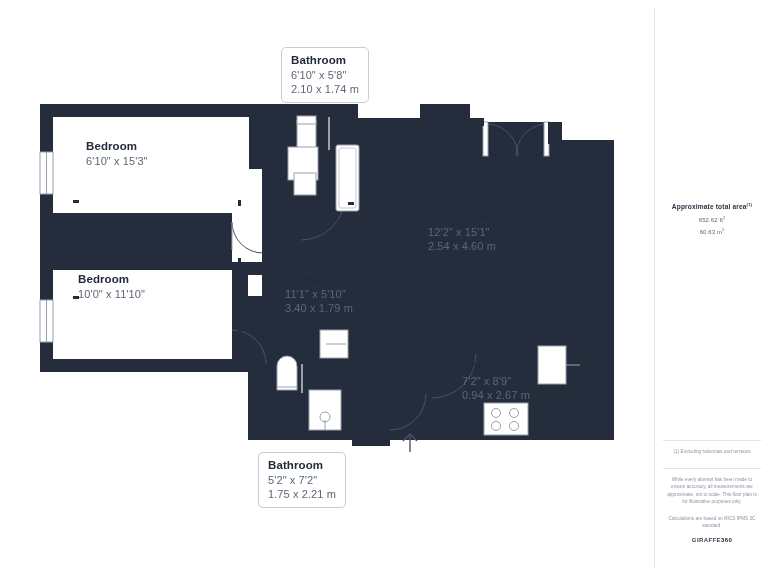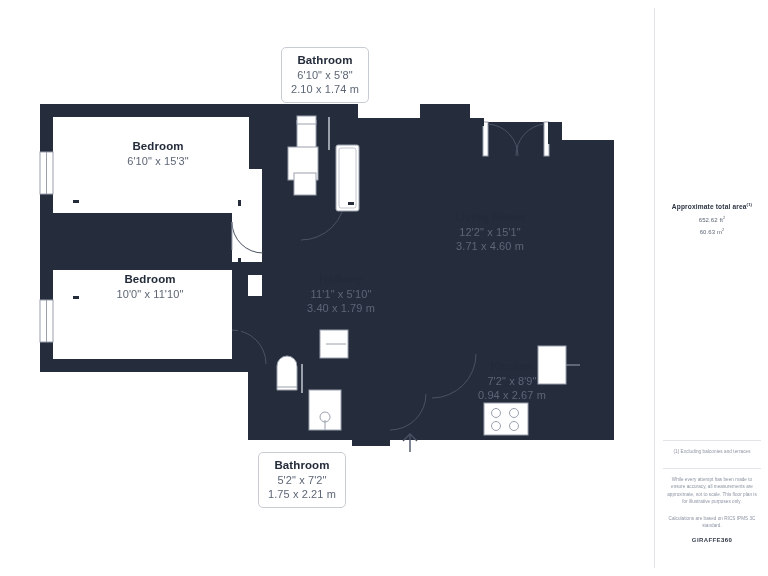--- a/index.html
+++ b/index.html
@@ -56,21 +56,21 @@
     position:absolute;left:0;top:529px;width:114px;text-align:center;
     font-size:6px;font-weight:bold;color:#3a4252;letter-spacing:.4px;
   }
   .brand .b-360{color:#1b2230;}
 
   
   #fp-canvas{position:absolute;left:0;top:0;width:654px;height:576px;}
 
   
   .room-label{
-    position:absolute;text-align:center;white-space:nowrap;
+    position:absolute;white-space:nowrap;
     color:#2b3342;line-height:1.28;
   }
   .room-label .rl-name{font-size:11.5px;font-weight:bold;letter-spacing:.1px;color:#232b3a;}
   .room-label .rl-imp{font-size:11px;color:#5a6personally;}
   .room-label .rl-imp,.room-label .rl-met{font-size:11px;color:#5d6676;letter-spacing:.1px;}
   .room-label.boxed{
     border:1px solid #c8ccd4;border-radius:5px;background:#fff;
     padding:5px 9px 6px 9px;
   }
 </style>
@@ -263,21 +263,21 @@
     </div>
 
     <div class="room-label" style="left:78px;top:272px;width:144px;">
       <div class="rl-name">Bedroom</div>
       <div class="rl-imp">10'0" x 11'10"</div>
     </div>
 
     <div class="room-label" style="left:428px;top:210px;width:124px;">
       <div class="rl-name">Living Room</div>
       <div class="rl-imp">12'2" x 15'1"</div>
-      <div class="rl-met">3.71 x 4.60 m</div>
+      <div class="rl-met">2.54 x 4.60 m</div>
     </div>
 
     <div class="room-label" style="left:285px;top:272px;width:112px;">
       <div class="rl-name">Hallway</div>
       <div class="rl-imp">11'1" x 5'10"</div>
       <div class="rl-met">3.40 x 1.79 m</div>
     </div>
 
     <div class="room-label" style="left:462px;top:359px;width:100px;">
       <div class="rl-name">Kitchen</div>

